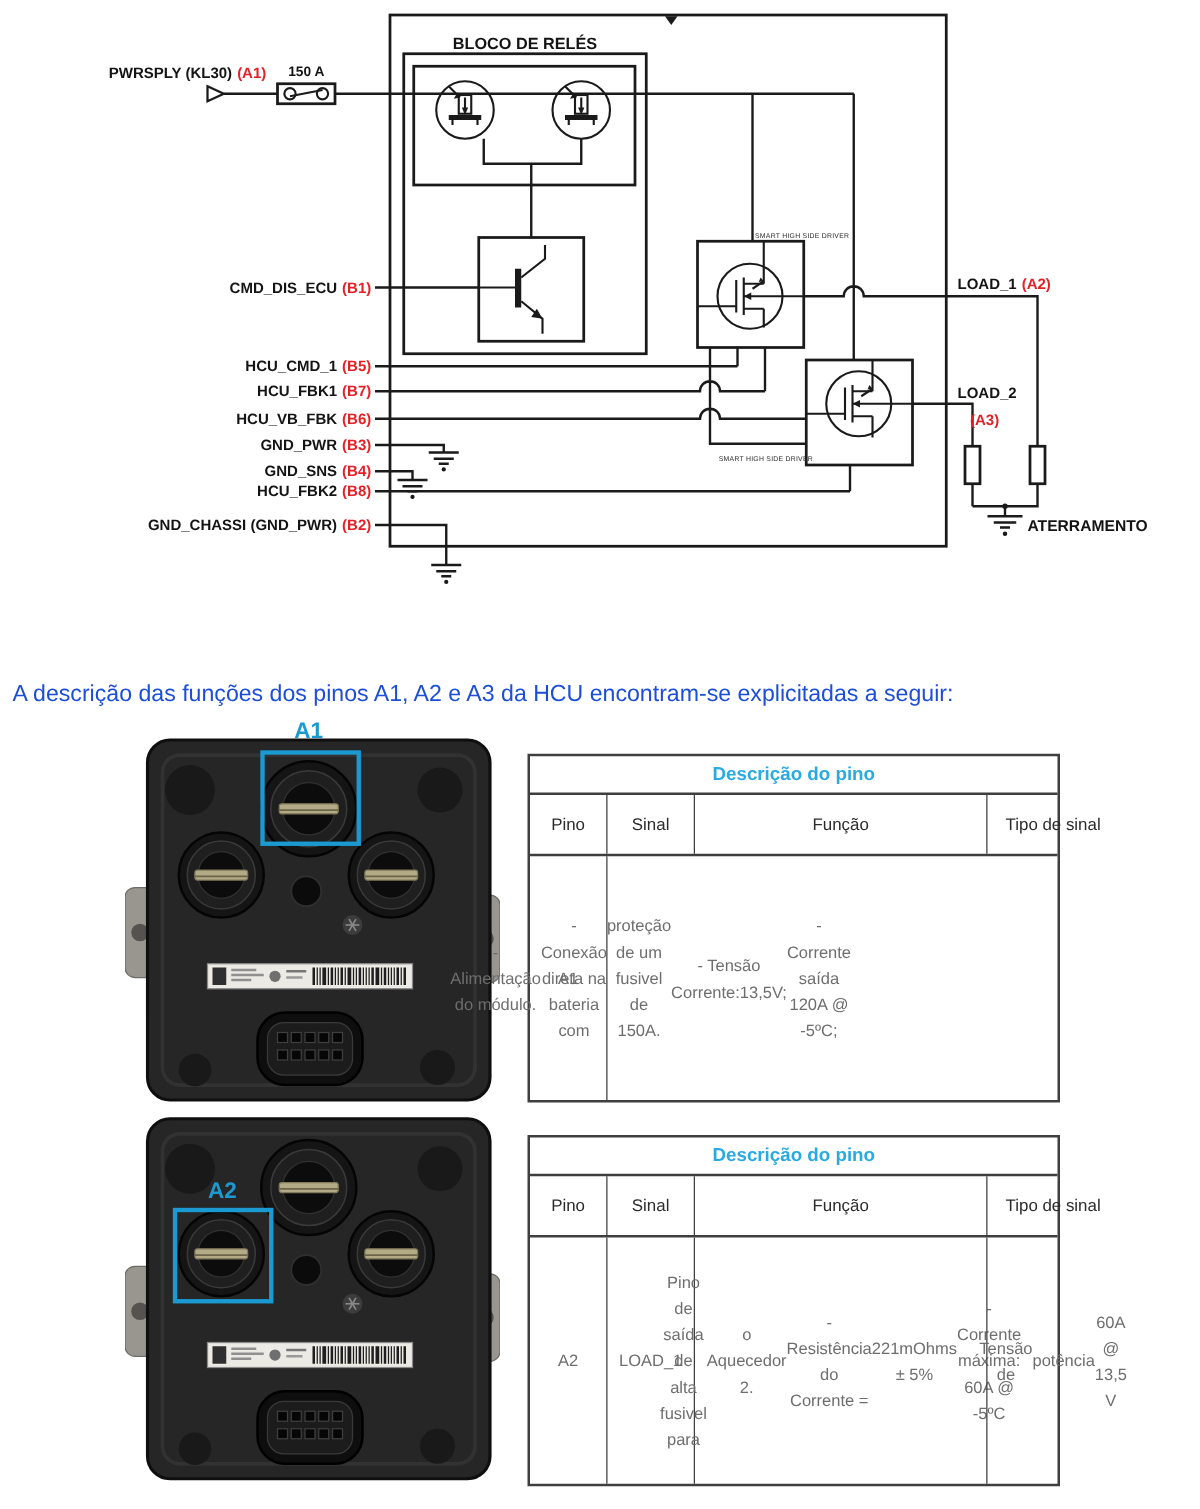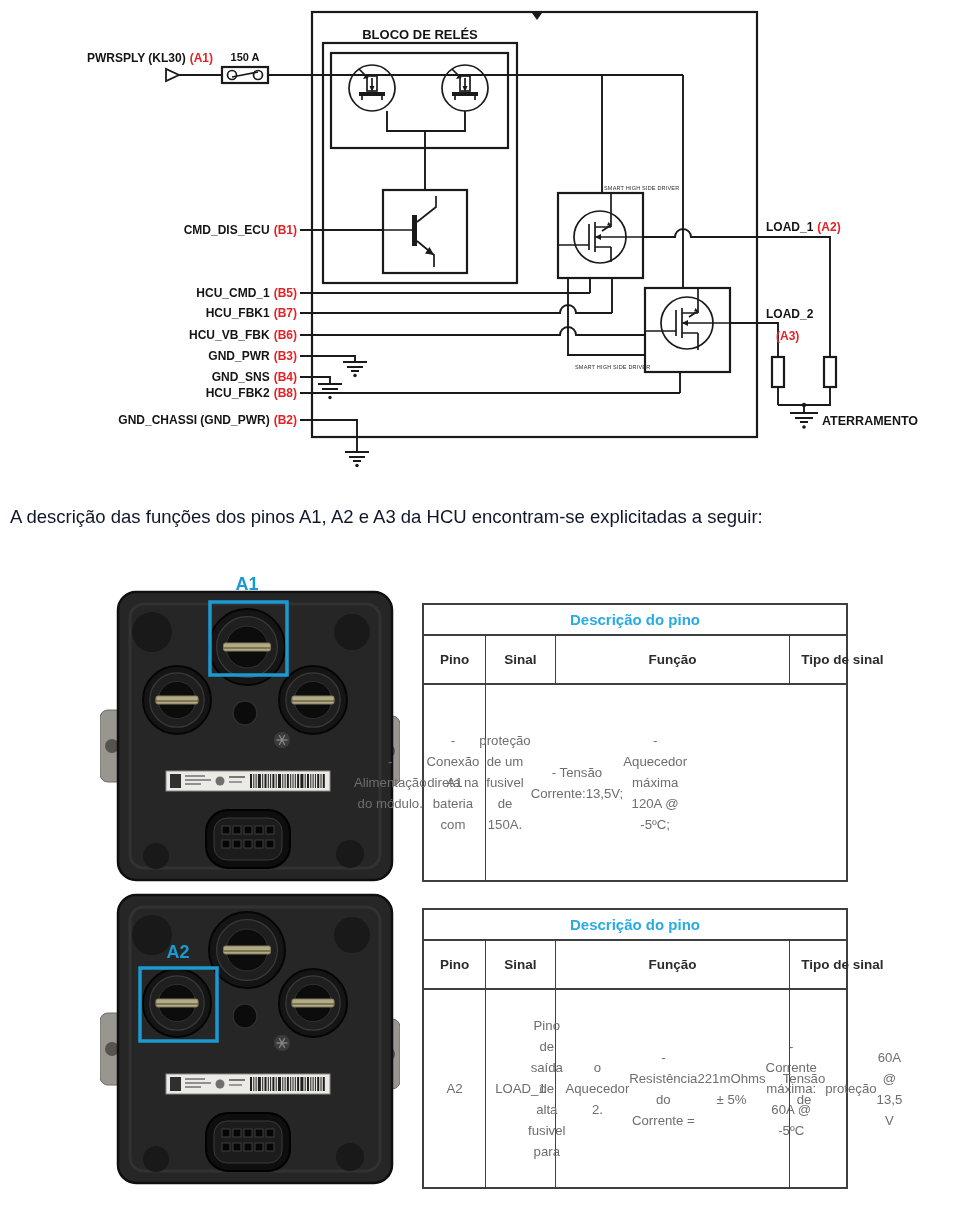--- a/index.html
+++ b/index.html
@@ -9,28 +9,28 @@
   svg text{font-family:"Liberation Sans",sans-serif}
   .dlabel{font-weight:bold;font-size:12px;fill:#141414}
   .dtitle{font-weight:bold;font-size:13px;fill:#141414}
   .small{font-weight:bold;font-size:11px;fill:#141414}
   .tiny{font-size:5.5px;fill:#2b2b2b;letter-spacing:.2px}
   .red{fill:#e32227}
   .w{fill:none;stroke:#1a1a1a;stroke-width:1.9}
   .bx{fill:#fff;stroke:#1a1a1a;stroke-width:2.2}
   .gl{fill:none;stroke:#1a1a1a;stroke-width:1.7}
   .fillb{fill:#1a1a1a;stroke:none}
-  #intro{position:absolute;left:10px;top:506px;width:945px;font-size:18.5px;color:#0f172a}
+  #intro{position:absolute;left:10px;top:544px;width:945px;font-size:18.5px;color:#1d4ed8}
   .photo{position:absolute}
   .hl{fill:none;stroke:#1b9ad2;stroke-width:3.5}
   .pinlab{font-weight:bold;font-size:18px;fill:#1b9ad2;text-anchor:middle}
   .dtable{position:absolute;width:426px;border:2px solid #3f3f3f;background:#fff}
   .t-title{height:31px;line-height:29px;text-align:center;font-weight:bold;font-size:15px;color:#29abe2;border-bottom:2px solid #3f3f3f}
   .t-head{display:grid;grid-template-columns:61px 70px 234px 106px;border-bottom:2px solid #3f3f3f}
-  .t-head>div{height:47px;line-height:47px;text-align:center;font-weight:bold;font-size:13.5px;color:#2b2b2b;border-left:1.5px solid #3f3f3f}
+  .t-head>div{height:47px;line-height:47px;text-align:center;font-weight:normal;font-size:13.5px;color:#2b2b2b;border-left:1.5px solid #3f3f3f}
   .t-head>div:first-child{border-left:none}
   .t-body{display:grid;grid-template-columns:61px 70px 234px 106px}
   .t-body>div{display:flex;flex-direction:row;justify-content:center;align-items:center;text-align:center;font-size:13.2px;color:#6e6e6e;border-left:1.5px solid #3f3f3f;line-height:21px}
   .t-body>div:first-child{border-left:none}
 </style>
 </head>
 <body>
 
 <svg class="abs" style="left:0;top:0" width="960" height="500" viewBox="0 0 960 500">
 
@@ -328,21 +328,21 @@
     <div>Função</div>
     <div>Tipo de sinal</div>
   </div>
   <div class="t-body" style="height:195px">
     <div>A1</div>
     <div>
         <div>- Alimentação do módulo.</div>
         <div>- Conexão direta na bateria com</div>
         <div>proteção de um fusivel de 150A.</div>
         <div>- Tensão Corrente:13,5V;</div>
-        <div>- Aquecedor máxima 120A @ -5ºC;</div>
+        <div>- Corrente saída 120A @ -5ºC;</div>
       </div>
   </div>
 </div>
 
 <div class="dtable" style="left:422px;top:908px">
   <div class="t-title">Descrição do pino</div>
   <div class="t-head">
     <div>Pino</div>
     <div>Sinal</div>
     <div>Função</div>
@@ -353,17 +353,17 @@
     <div>LOAD_1</div>
     <div>
         <div>Pino de saída de alta fusivel para</div>
         <div>o Aquecedor 2.</div>
         <div>- Resistência do Corrente =</div>
         <div>221mOhms ± 5%</div>
         <div>- Corrente máxima: 60A @ -5ºC</div>
       </div>
     <div>
         <div>Tensão de</div>
-        <div>proteção</div>
+        <div>potência</div>
         <div>60A @ 13,5 V</div>
       </div>
   </div>
 </div>
 
 </body></html>

